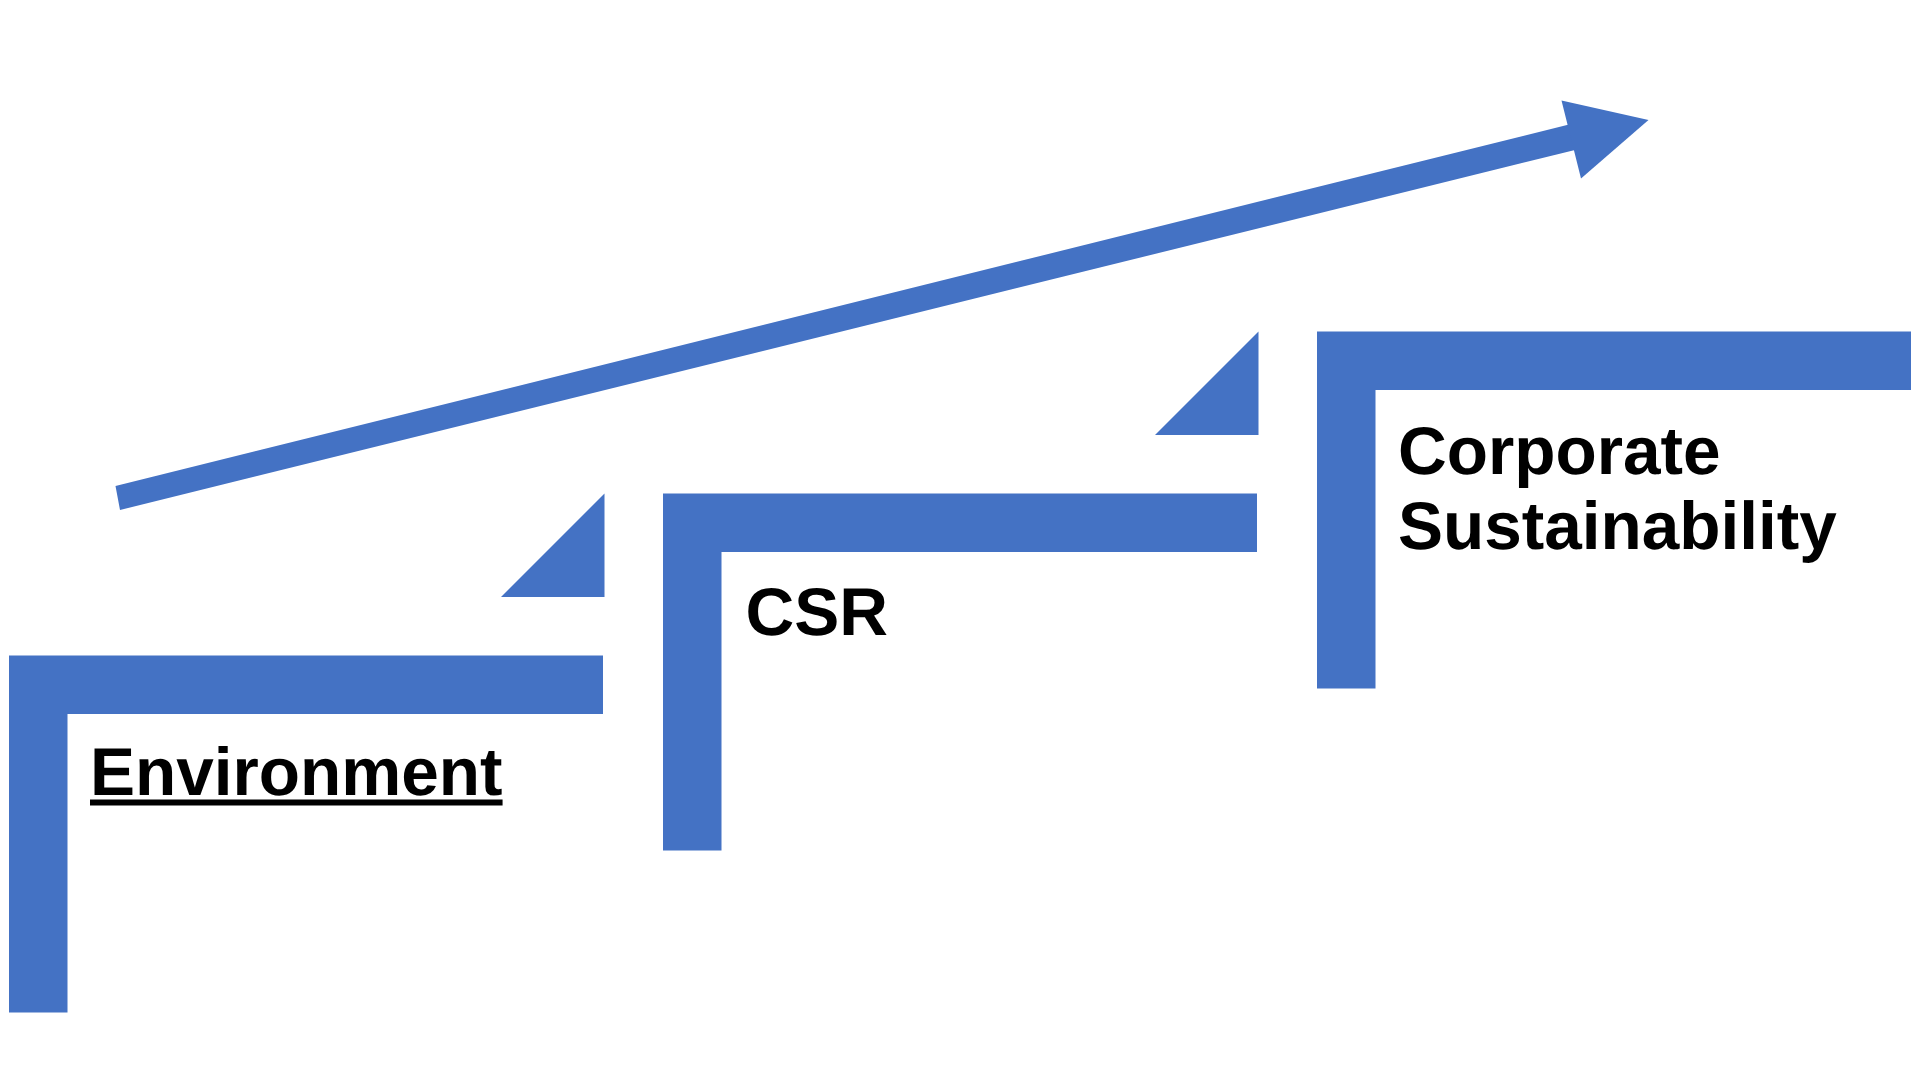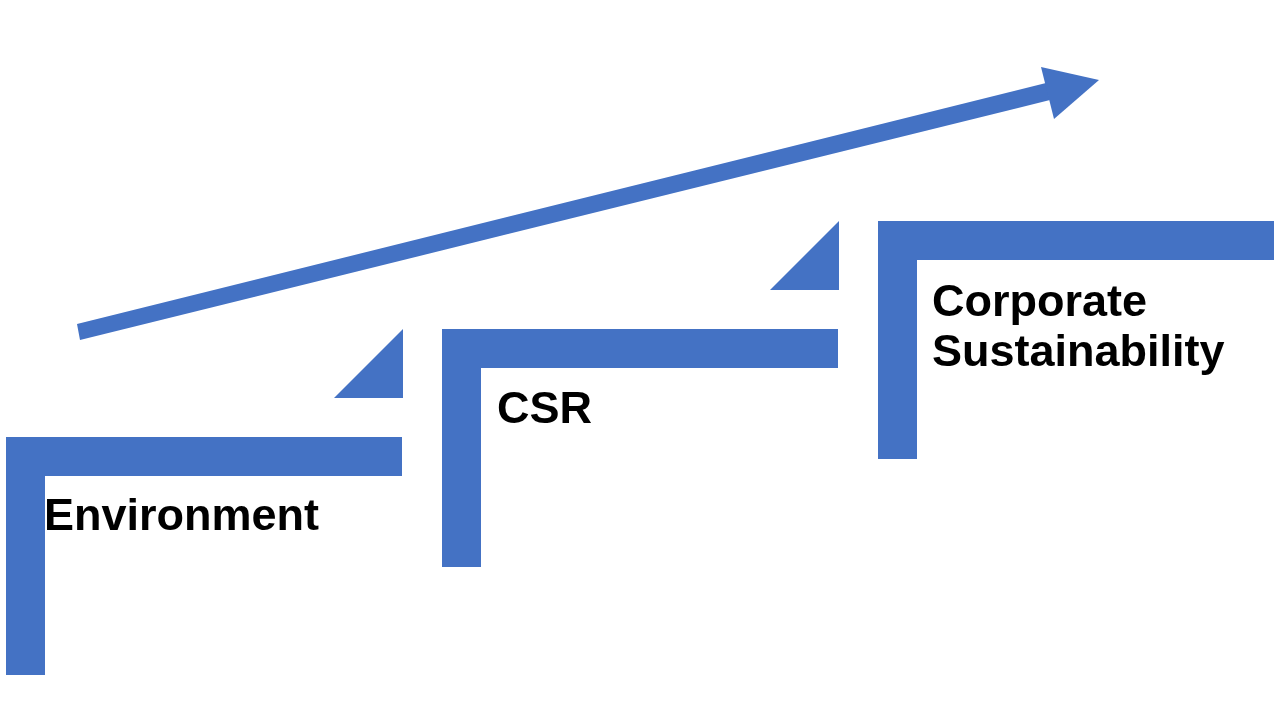--- a/index.html
+++ b/index.html
@@ -23,21 +23,21 @@
     }
     .label {
       position: absolute;
       font-family: "Liberation Sans", sans-serif;
       font-weight: bold;
       font-size: 45px;
       line-height: 50px;
       color: #000000;
       white-space: nowrap;
     }
-    .label-env { left: 44px; top: 490px; }
+    .label-env { left: 60px; top: 490px; text-decoration: underline; }
     .label-csr { left: 497px; top: 383px; }
     .label-cs  { left: 932px; top: 276px; }
     .label-cs span { display: block; }
   </style>
 </head>
 <body>
 
 <div class="canvas" style="background: rgb(255, 255, 255);">
   <svg class="shapes" viewBox="0 0 1280 720" xmlns="http://www.w3.org/2000/svg">
 

